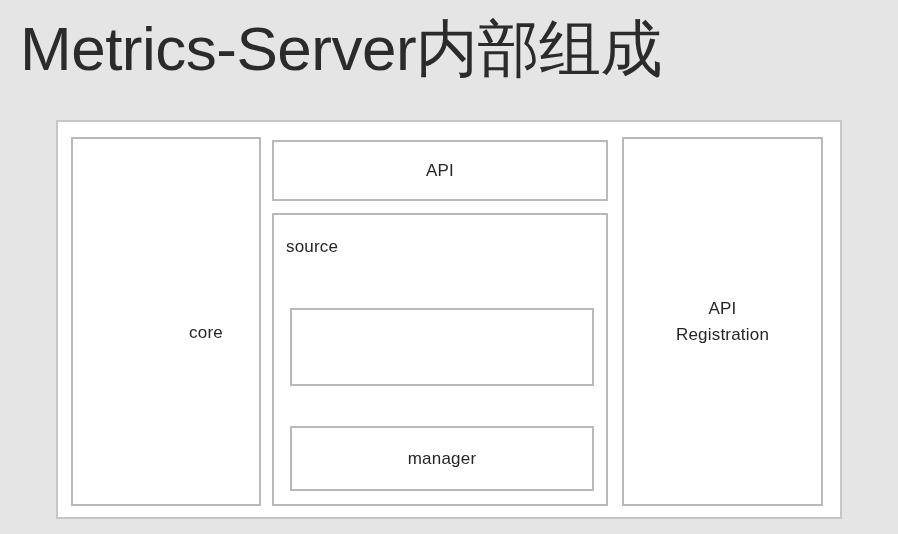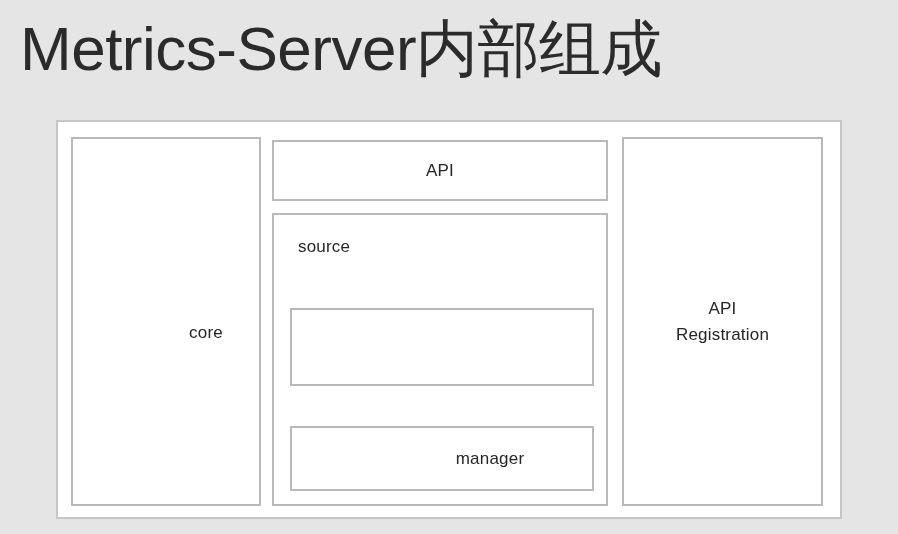--- a/index.html
+++ b/index.html
@@ -95,21 +95,21 @@
   }
 
   
   .source-box {
     left: 272px;
     top: 213px;
     width: 336px;
     height: 293px;
   }
   .source-label {
-    left: 298px;
+    left: 286px;
     top: 237px;
     text-align: left;
   }
 
   
   .summary-box {
     left: 290px;
     top: 308px;
     width: 304px;
     height: 78px;
@@ -132,21 +132,20 @@
     height: 65px;
   }
   .manager-label {
     left: 290px;
     top: 426px;
     width: 304px;
     height: 65px;
     display: flex;
     align-items: center;
     justify-content: center;
-    margin-left: 48px;
   }
 
   
   .apireg-box {
     left: 622px;
     top: 137px;
     width: 201px;
     height: 369px;
   }
   .apireg-label {

